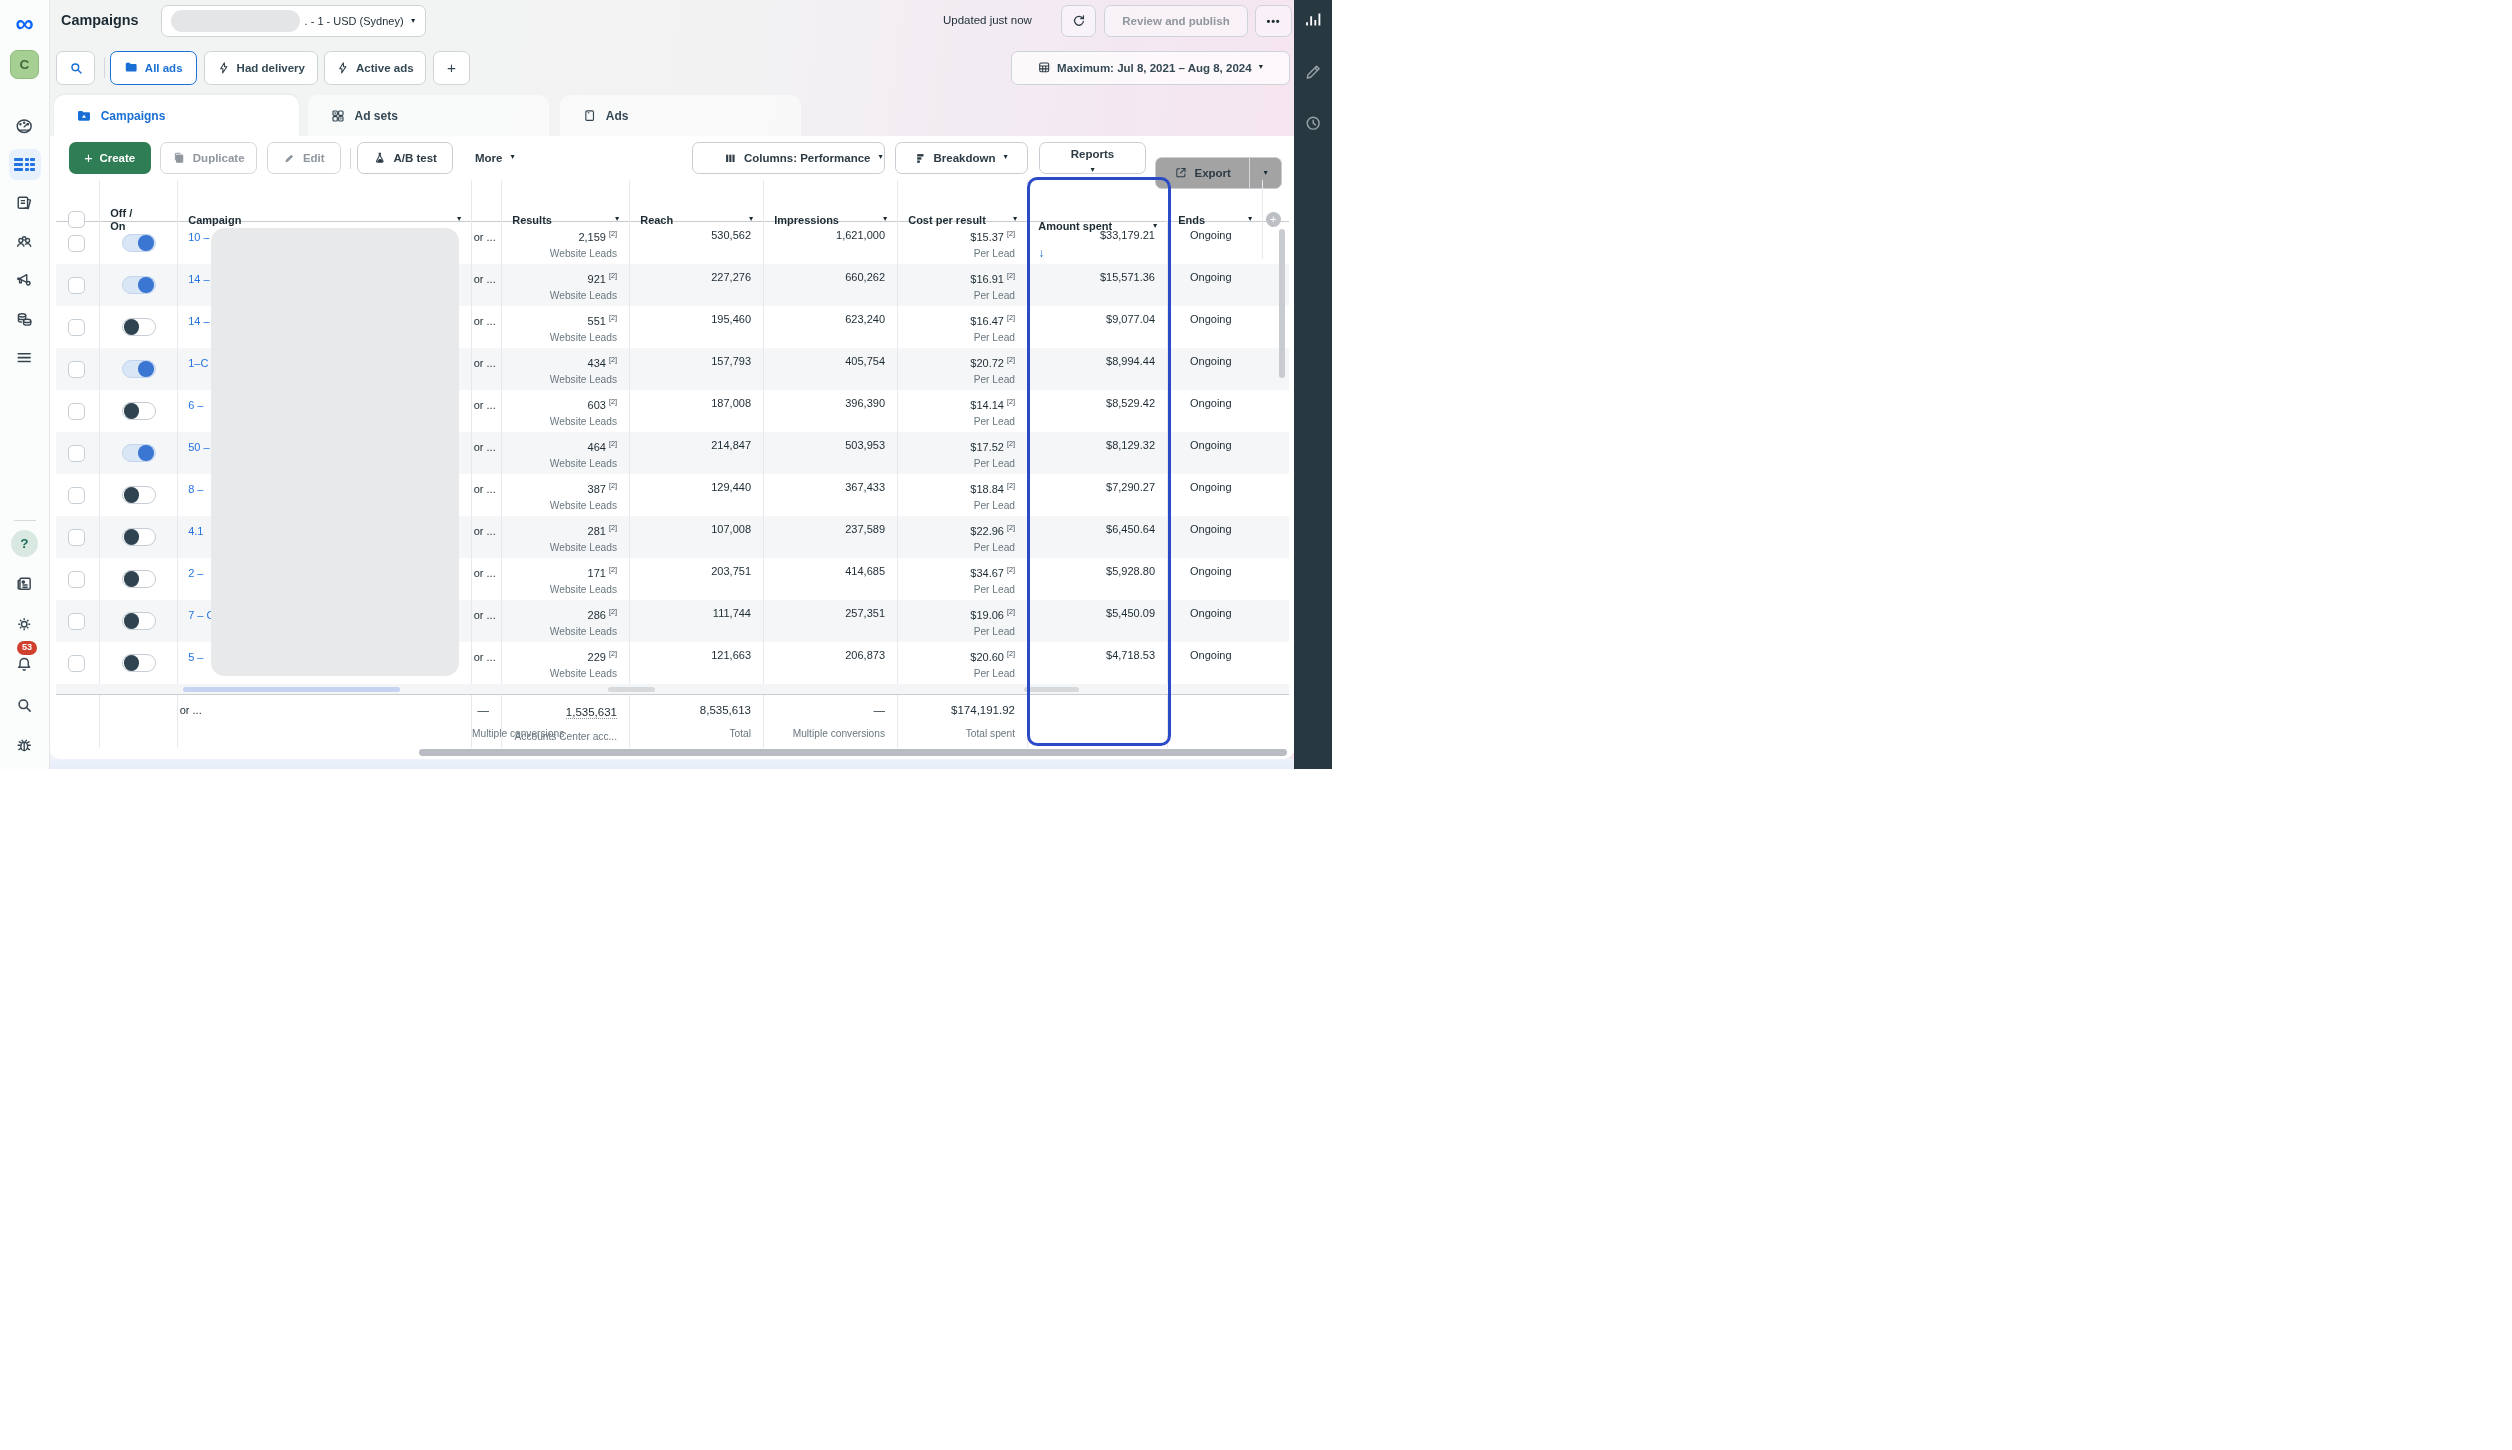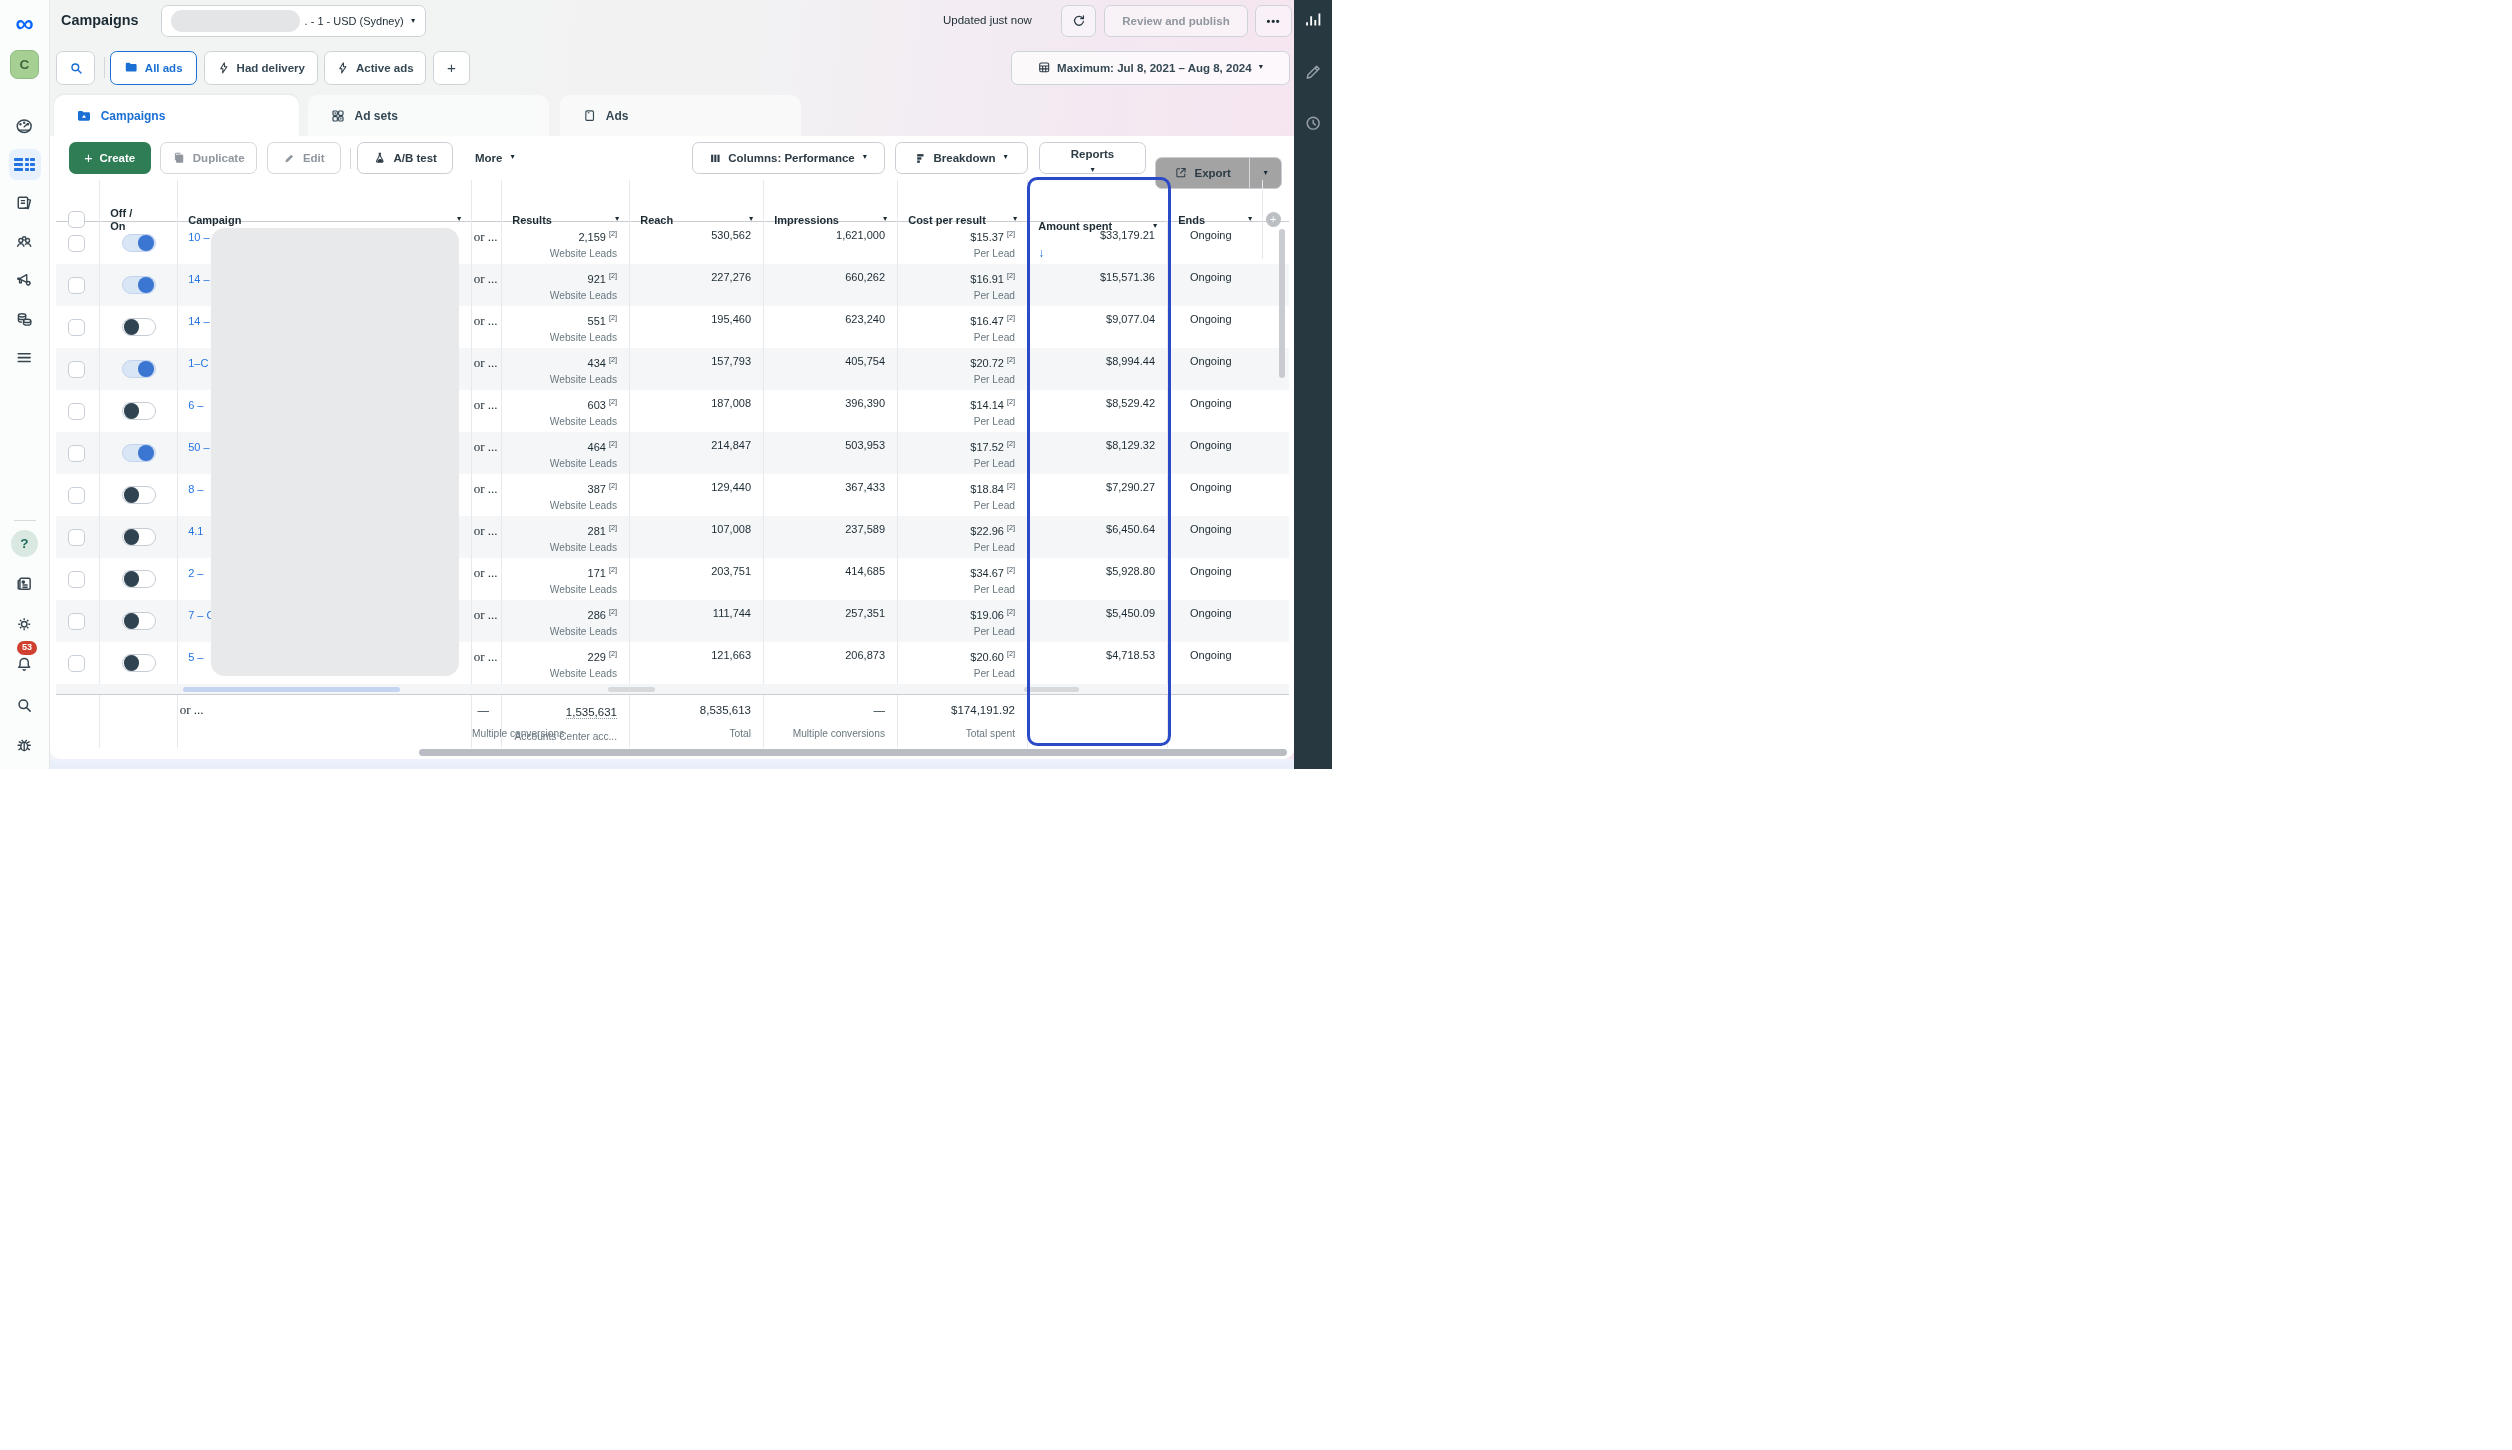--- a/index.html
+++ b/index.html
@@ -65,21 +65,21 @@
   
   .toolbar { position:absolute; left:0; top:4.2px; right:0; height:34px; }
   .tbtn { position:absolute; top:1.7px; height:32px; border-radius:6.8px; display:flex; align-items:center; justify-content:center; gap:6.8px; font-size:11.5px; font-weight:600; background:#fff; border:0.8px solid #c9ced4; color:#2c3b45; }
   .tbtn.disabled { color:#8f969e; border-color:#d4d8dc;justify-content:center; }
   .create-btn { left:18.7px; width:82px; background:#2e7d55; border:none; color:#fff; }
   .dup-btn { left:110px; width:97px; }
   .edit-btn { left:217px; width:74px; }
   .tdiv { position:absolute; left:300px; top:7.6px; width:0.8px; height:21px; background:#d4d8dc; }
   .ab-btn { left:307px; width:96px; }
   .more-btn { left:416px; width:59px; border:none; background:transparent; }
-  .cols-btn { left:642px; width:193px; }
+  .cols-btn { left:642px; width:193px;justify-content:flex-end; }
   .brk-btn { left:845px; width:133px; }
   .rep-btn { left:989px; width:107px;flex-direction:column; }
   .export-grp { position:absolute; left:1105px; top:17px; width:127px; height:32px; border:0.8px solid #c9ced4; border-radius:6.8px; background:#a3a3a3; display:flex; }
   .export-main { flex:1; display:flex; align-items:center; justify-content:center; gap:6.8px; font-size:11.5px; font-weight:600; color:#2c3b45; border-right:0.8px solid #d4d8dc; }
   .export-caret { width:31px; display:flex; align-items:center; justify-content:center; }
 
   
   .tablewrap { position:absolute; left:6px; top:44px; width:1233px; height:564px; }
   .grid { display:grid; grid-template-columns:44px 78px 294px 30px 128px 134px 134px 130px 140px 95px 25.5px; }
   .cell { border-right:0.8px solid #e7e9ec; position:relative; }
@@ -102,21 +102,21 @@
   .c-toggle { display:flex; align-items:center; justify-content:center; }
   .toggle { width:34px; height:18.7px; border-radius:9.3px; position:relative; display:inline-block; }
   .toggle.on { background:#d9e6f6; border:0.8px solid #c3d4ee; }
   .toggle.off { background:#fff; border:0.8px solid #c6cdd4; }
   .knob { position:absolute; top:0.8px; width:15.3px; height:15.3px; border-radius:50%; }
   .toggle.on .knob { right:0.8px; background:#3b76d2; }
   .toggle.off .knob { left:1.7px; background:#2f4350; }
   .c-camp { padding:6.8px 0 0 10.2px; }
   .camplink { color:#2374e1; font-size:11px; text-decoration:none; white-space:nowrap; }
   .c-frag { padding:6.8px 0 0 1.7px; overflow:hidden; }
-  .fragtext { font-size:13px; color:#1c2b33; white-space:nowrap;font-family:Liberation Serif, serif; }
+  .fragtext { font-size:11px; color:#1c2b33; white-space:nowrap; }
   .c-num { text-align:right; padding:6.8px 12px 0 0; }
   .val { font-size:11px; color:#1c2b33; white-space:nowrap; }
   .sup { font-size:7.2px; color:#3b4a54; }
   .sub { font-size:10.2px; color:#69777f; margin-top:6px; white-space:nowrap; }
   .c-ends { padding:6.8px 0 0 22px; font-size:11px; }
 
   .partialrow { height:10.2px; background:#f4f5f6; overflow:hidden; position:relative; border-right:none; }
   .smudge { position:absolute; border-radius:2.5px; }
   .sm1 { left:127px; top:3.4px; width:217px; height:4.2px; background:#b9cdf0; opacity:.8; }
   .sm2 { left:552px; top:3.4px; width:47px; height:4.2px; background:#d6dadd; }

